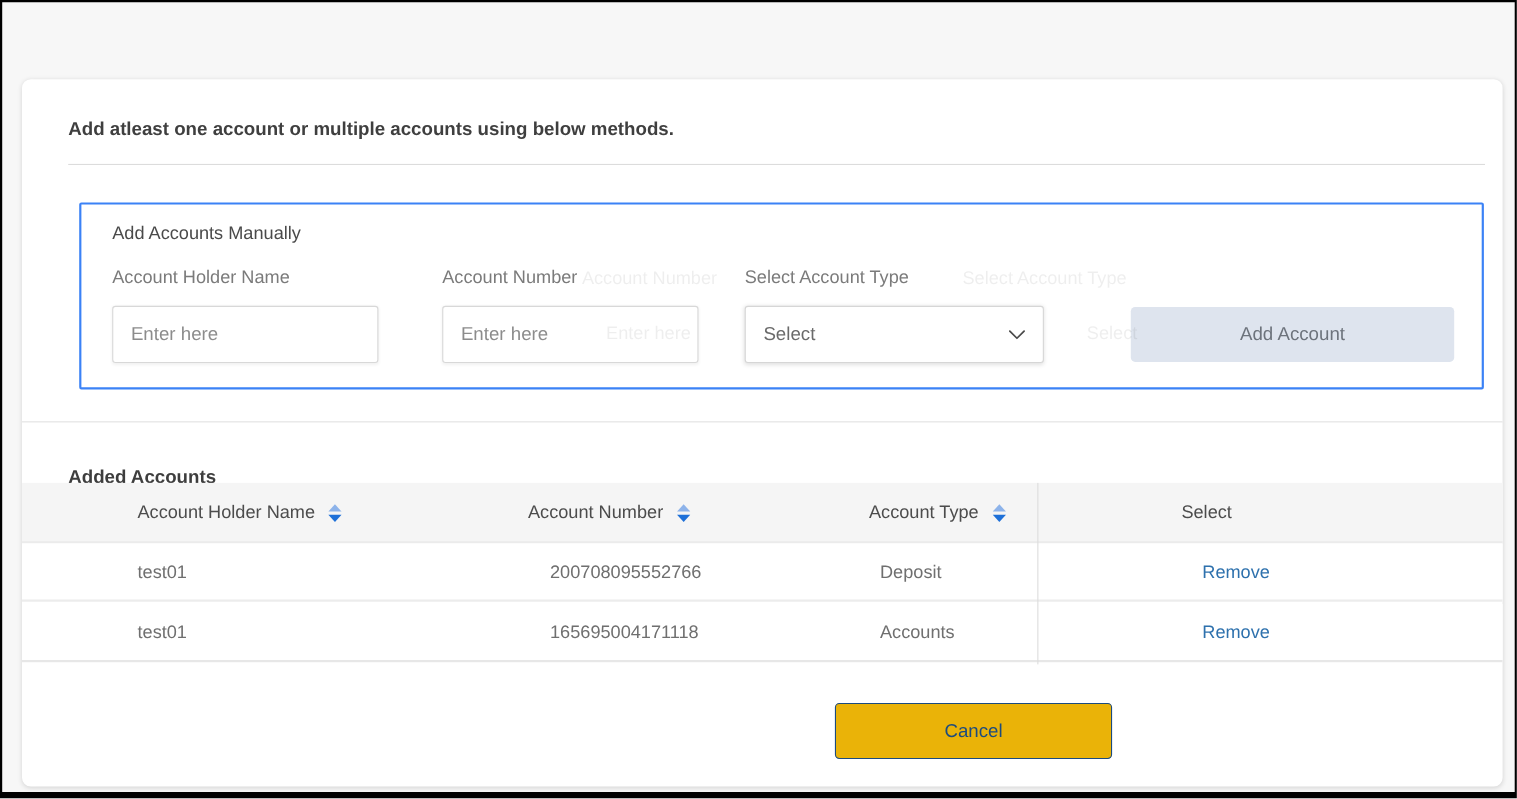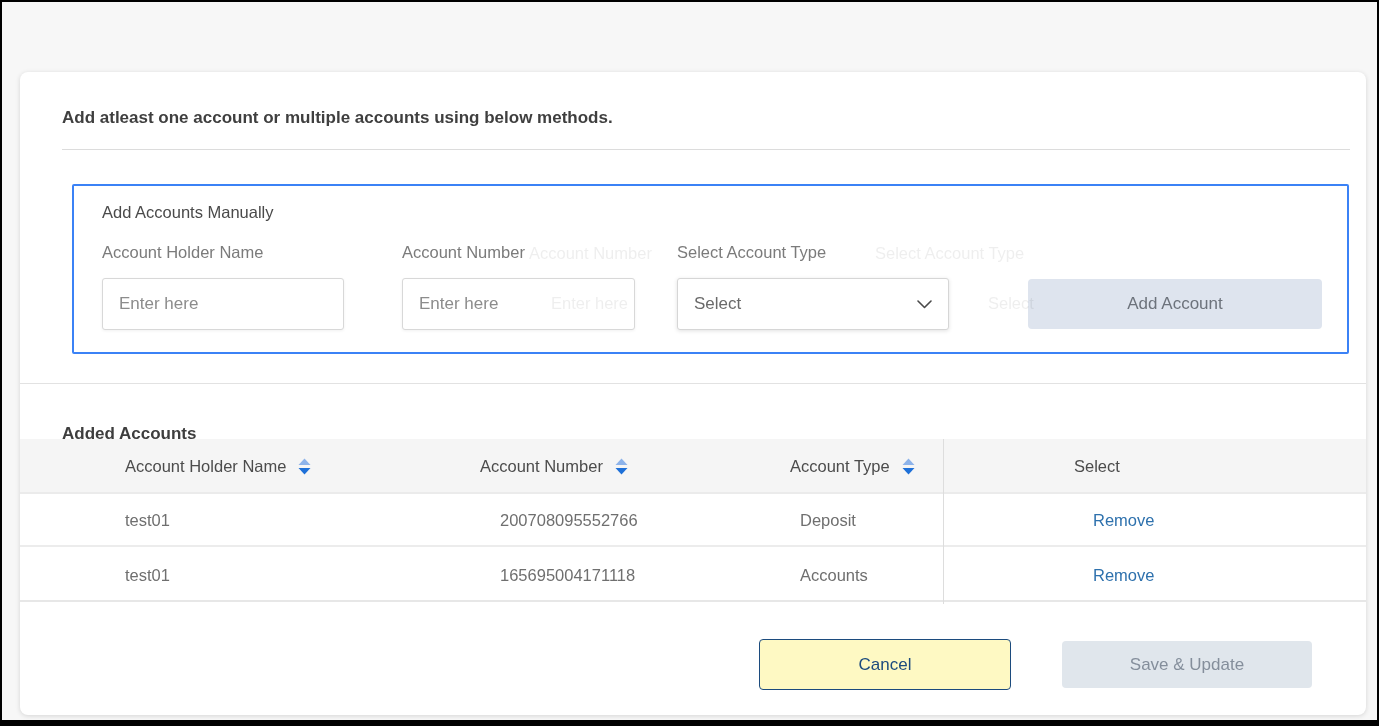--- a/index.html
+++ b/index.html
@@ -59,21 +59,21 @@
           background:#fff; }
   .row-1 { top:422px; } .row-2 { top:477px; border-bottom-color:#e7e7e7; }
   .cell { position:absolute; top:0; line-height:53px; font-size:16.5px; color:#6f6f6f; white-space:nowrap; }
   .cl-1 { left:105px; } .cl-2 { left:460px;margin-left:20px; } .cl-3 { left:770px;margin-left:10px; }
   .remove-link { position:absolute; left:1061px; top:0; line-height:53px; font-size:16.5px;
                  color:#2e71ad; text-decoration:none; cursor:pointer;margin-left:12px; }
 
   .col-divider { position:absolute; left:923px; top:367px; width:1px; height:165px; background:#ddd; }
 
   .cancel-btn { position:absolute; left:739px; top:567px; width:252px; height:51px;
-                background:#fef9c3; border:1px solid #1c4b7e; border-radius:4px;
+                background:#eab308; border:1px solid #1c4b7e; border-radius:4px;
                 font-size:17px; color:#1c4b7e; font-family:inherit; cursor:pointer; }
   .save-btn { position:absolute; left:1042px; top:569px; width:250px; height:47px;
               background:#e0e6ec; border:none; border-radius:4px;
               font-size:17px; color:#848e9b; font-family:inherit; cursor:pointer; }
 
   .sort-icon { flex:0 0 auto; display:block; }
 </style>
 </head>
 <body>
 
@@ -152,16 +152,15 @@
     <div class="trow row-2">
       <div class="cell cl-1">test01</div>
       <div class="cell cl-2">165695004171118</div>
       <div class="cell cl-3">Accounts</div>
       <a class="remove-link">Remove</a>
     </div>
 
     <div class="col-divider"></div>
 
     <button class="cancel-btn">Cancel</button>
-    <button class="save-btn">Save &amp; Update</button>
 
   </div>
 </div>
 
 </body></html>

